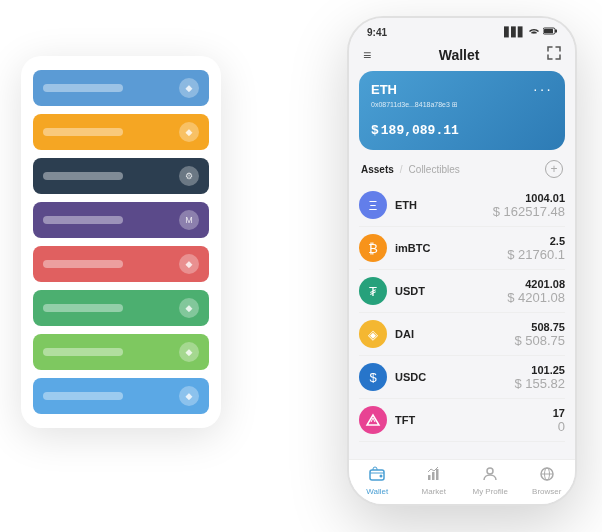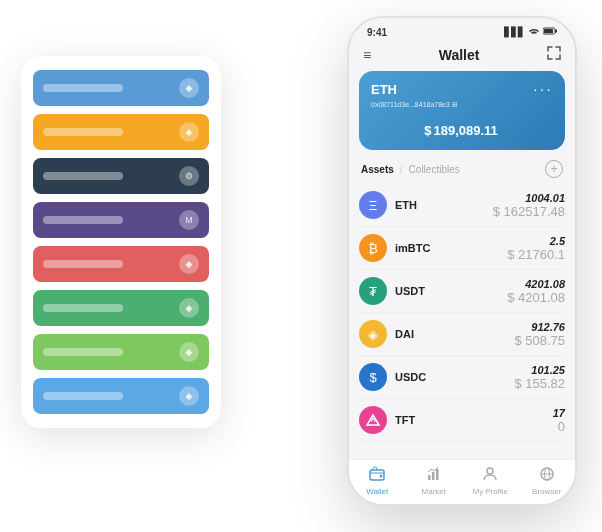--- a/index.html
+++ b/index.html
@@ -169,21 +169,22 @@
 
     .wallet-card-address {
       font-size: 7px;
       opacity: 0.8;
       margin-bottom: 8px;
     }
 
     .wallet-card-balance {
       font-size: 20px;
       font-weight: 700;
-      text-align: center;
+      text-align: left;
+      font-family: Liberation Mono, monospace;
     }
 
     .wallet-card-balance span {
       font-size: 13px;
       margin-right: 2px;
     }
 
     
     .assets-header {
       display: flex;
@@ -261,21 +262,20 @@
 
     .asset-values {
       text-align: right;
     }
 
     .asset-amount {
       font-size: 11px;
       font-weight: 600;
       color: #222;
       display: block;
-      font-style: italic;
     }
 
     .asset-usd {
       font-size: 13px;
       color: #aaa;
       display: block;
     }
 
     
     .bottom-nav {
@@ -443,21 +443,21 @@
           <div class="asset-values">
             <span class="asset-amount">4201.08</span>
             <span class="asset-usd">$ 4201.08</span>
           </div>
         </div>
 
         <div class="asset-item">
           <div class="asset-icon dai-icon">◈</div>
           <span class="asset-name">DAI</span>
           <div class="asset-values">
-            <span class="asset-amount">912.76</span>
+            <span class="asset-amount">508.75</span>
             <span class="asset-usd">$ 508.75</span>
           </div>
         </div>
 
         <div class="asset-item">
           <div class="asset-icon usdc-icon">$</div>
           <span class="asset-name">USDC</span>
           <div class="asset-values">
             <span class="asset-amount">101.25</span>
             <span class="asset-usd">$ 155.82</span>

